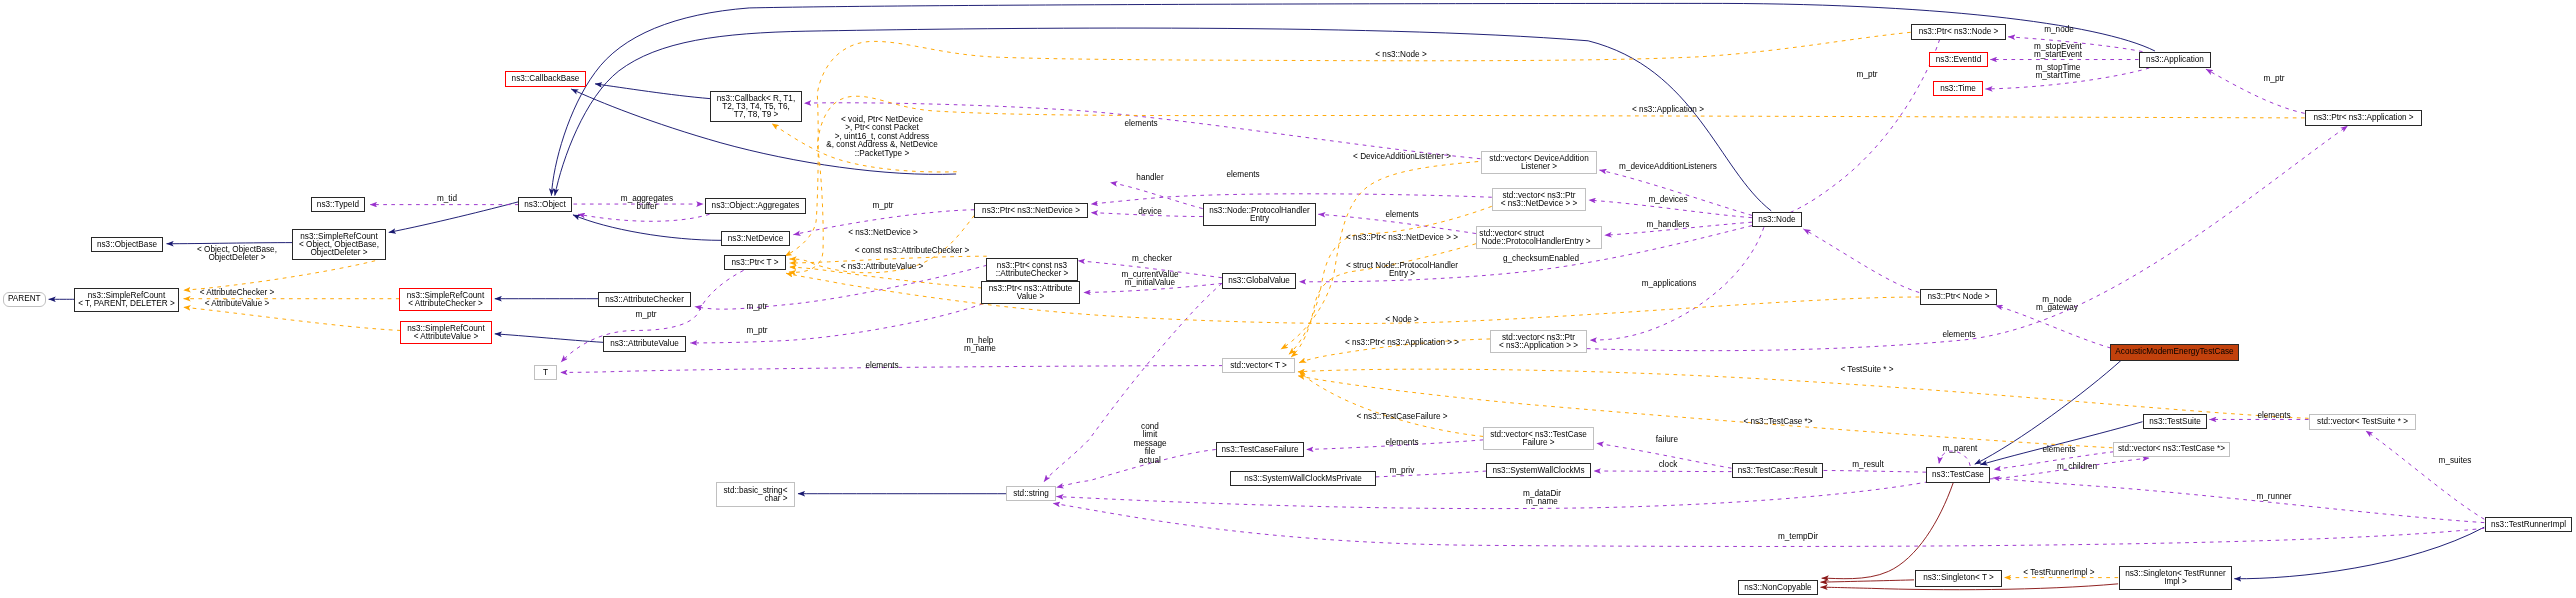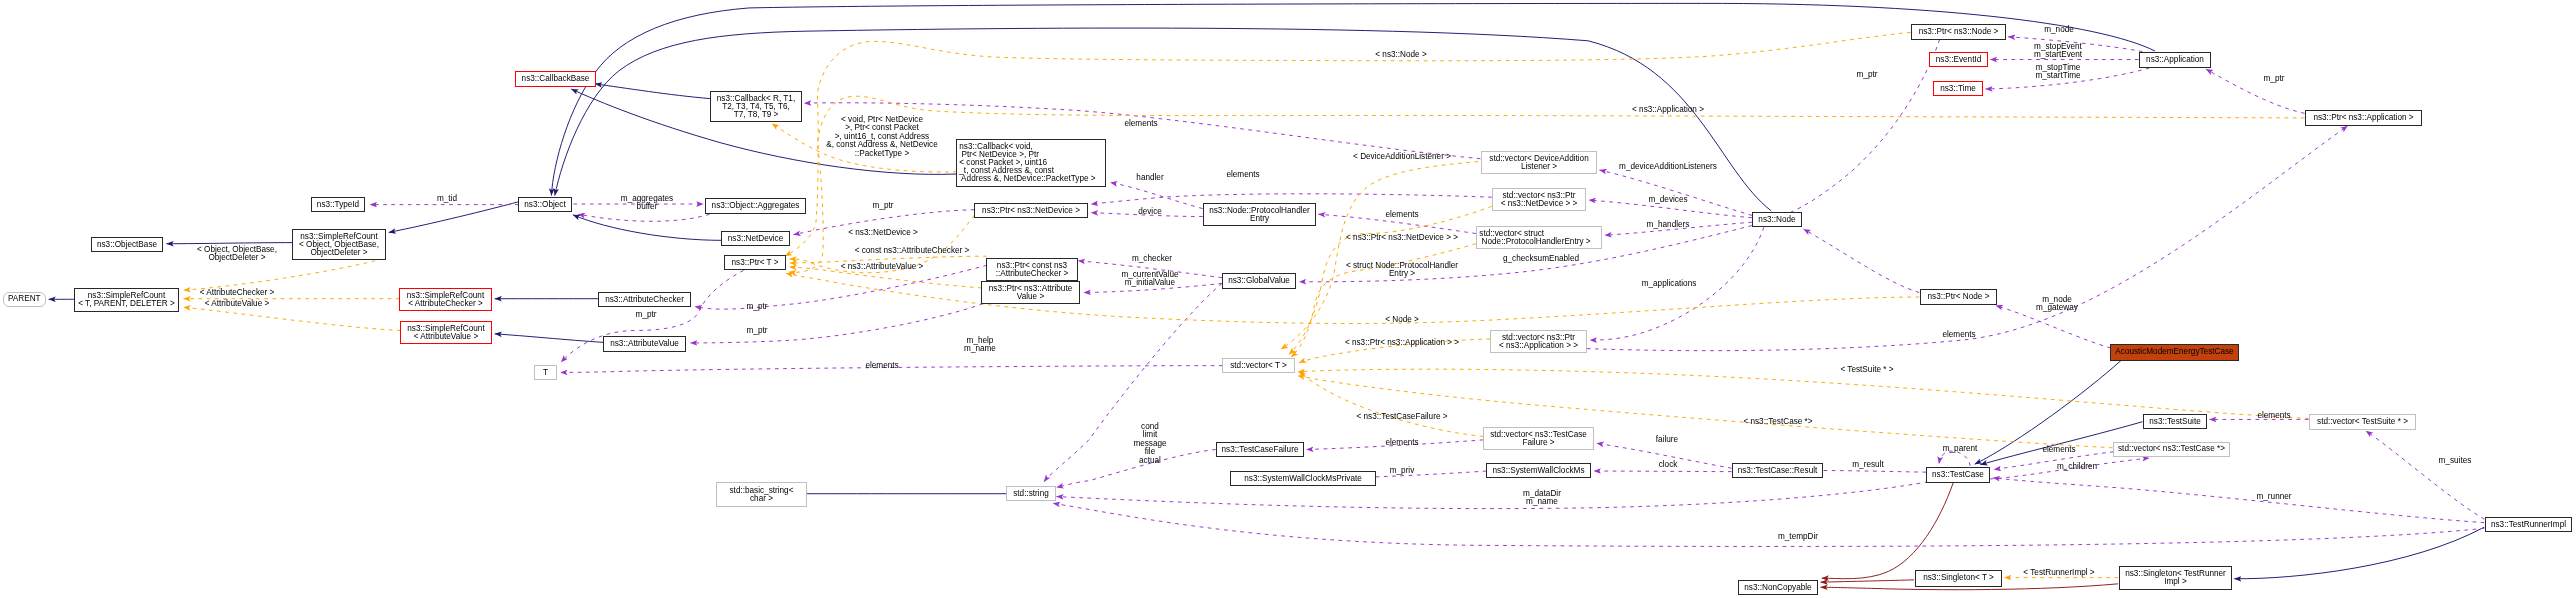--- a/index.html
+++ b/index.html
@@ -121,29 +121,26 @@
       <path fill="none" stroke="#ffa500" stroke-width="1.7" stroke-dasharray="6.5 8" marker-end="url(#a-tpl)" d="M2602,430 C2540,448 2450,470 2390,478 C2340,485 2322,508 2316,545 C2308,582 2296,612 2276,630"></path>
       <path fill="none" stroke="#ffa500" stroke-width="1.7" stroke-dasharray="6.5 8" marker-end="url(#a-tpl)" d="M2627,598 C2540,600 2430,612 2360,624 C2320,630 2300,636 2290,640"></path>
       <path fill="none" stroke="#ffa500" stroke-width="1.7" stroke-dasharray="6.5 8" marker-end="url(#a-tpl)" d="M2615,770 C2520,760 2420,730 2360,700 C2320,680 2300,665 2290,655"></path>
       <path fill="none" stroke="#ffa500" stroke-width="1.7" stroke-dasharray="6.5 8" marker-end="url(#a-tpl)" d="M3725,790 C3450,775 3000,740 2700,714 C2500,696 2340,674 2288,663"></path>
       <path fill="none" stroke="#ffa500" stroke-width="1.7" stroke-dasharray="6.5 8" marker-end="url(#a-tpl)" d="M4071,738 C3850,728 3500,690 3100,668 C2700,646 2380,650 2288,656"></path>
       <path fill="none" stroke="#ffa500" stroke-width="1.7" stroke-dasharray="6.5 8" marker-end="url(#a-tpl)" d="M3735,1019 C3680,1019 3600,1019 3534,1019"></path>
       <path fill="none" stroke="#8b1a1a" stroke-width="1.7" marker-end="url(#a-prot)" d="M3375,1023 C3340,1024 3260,1026 3210,1027"></path>
       <path fill="none" stroke="#8b1a1a" stroke-width="1.7" marker-end="url(#a-prot)" d="M3735,1030 C3600,1042 3420,1042 3300,1038 C3260,1037 3225,1036 3210,1036"></path>
       <path fill="none" stroke="#8b1a1a" stroke-width="1.7" marker-end="url(#a-prot)" d="M3444,852 C3420,920 3380,985 3330,1008 C3290,1026 3240,1020 3212,1020"></path>
 </svg>
-<div class="node red" style="left:505px;top:71px;width:81px;height:16px;margin-left:10px;">
+<div class="node red" style="left:505px;top:71px;width:81px;height:16px;">
       <span class="txt">ns3::CallbackBase</span>
     </div>
     <div class="node" style="left:710px;top:91px;width:92px;height:31px;">
       <span class="txt">ns3::Callback&lt; R, T1,<br>T2, T3, T4, T5, T6,<br>T7, T8, T9 &gt;</span>
     </div>
-    <div class="node left" style="left:956px;top:139px;width:150px;height:48px;">
-      <span class="txt">ns3::Callback&lt; void,<br> Ptr&lt; NetDevice &gt;, Ptr<br>&lt; const Packet &gt;, uint16<br>_t, const Address &amp;, const<br> Address &amp;, NetDevice::PacketType &gt;</span>
-    </div>
     <div class="node" style="left:91px;top:237px;width:72px;height:15.3px;">
       <span class="txt">ns3::ObjectBase</span>
     </div>
     <div class="node" style="left:311px;top:197px;width:54px;height:15.3px;">
       <span class="txt">ns3::TypeId</span>
     </div>
     <div class="node" style="left:518px;top:197px;width:54px;height:15.3px;">
       <span class="txt">ns3::Object</span>
     </div>
     <div class="node" style="left:705px;top:198px;width:101px;height:16px;">
@@ -256,21 +253,21 @@
     </div>
     <div class="node grey" style="left:2309px;top:414px;width:107px;height:16px;">
       <span class="txt">std::vector&lt; TestSuite * &gt;</span>
     </div>
     <div class="node grey" style="left:2113px;top:442px;width:117px;height:14.7px;">
       <span class="txt">std::vector&lt; ns3::TestCase *&gt;</span>
     </div>
     <div class="node" style="left:2485px;top:517px;width:87px;height:15.3px;">
       <span class="txt">ns3::TestRunnerImpl</span>
     </div>
-    <div class="node grey" style="left:716px;top:482px;width:91px;height:25px;">
+    <div class="node grey" style="left:716px;top:482px;width:79px;height:25px;text-align:right;">
       <span class="txt">std::basic_string&lt;<br>char &gt;</span>
     </div>
     <div class="node grey" style="left:1006px;top:486px;width:50px;height:15.3px;">
       <span class="txt">std::string</span>
     </div>
     <div class="node" style="left:1738px;top:580px;width:80px;height:15.3px;">
       <span class="txt">ns3::NonCopyable</span>
     </div>
     <div class="node" style="left:1915px;top:570px;width:87px;height:16.5px;">
       <span class="txt">ns3::Singleton&lt; T &gt;</span>

